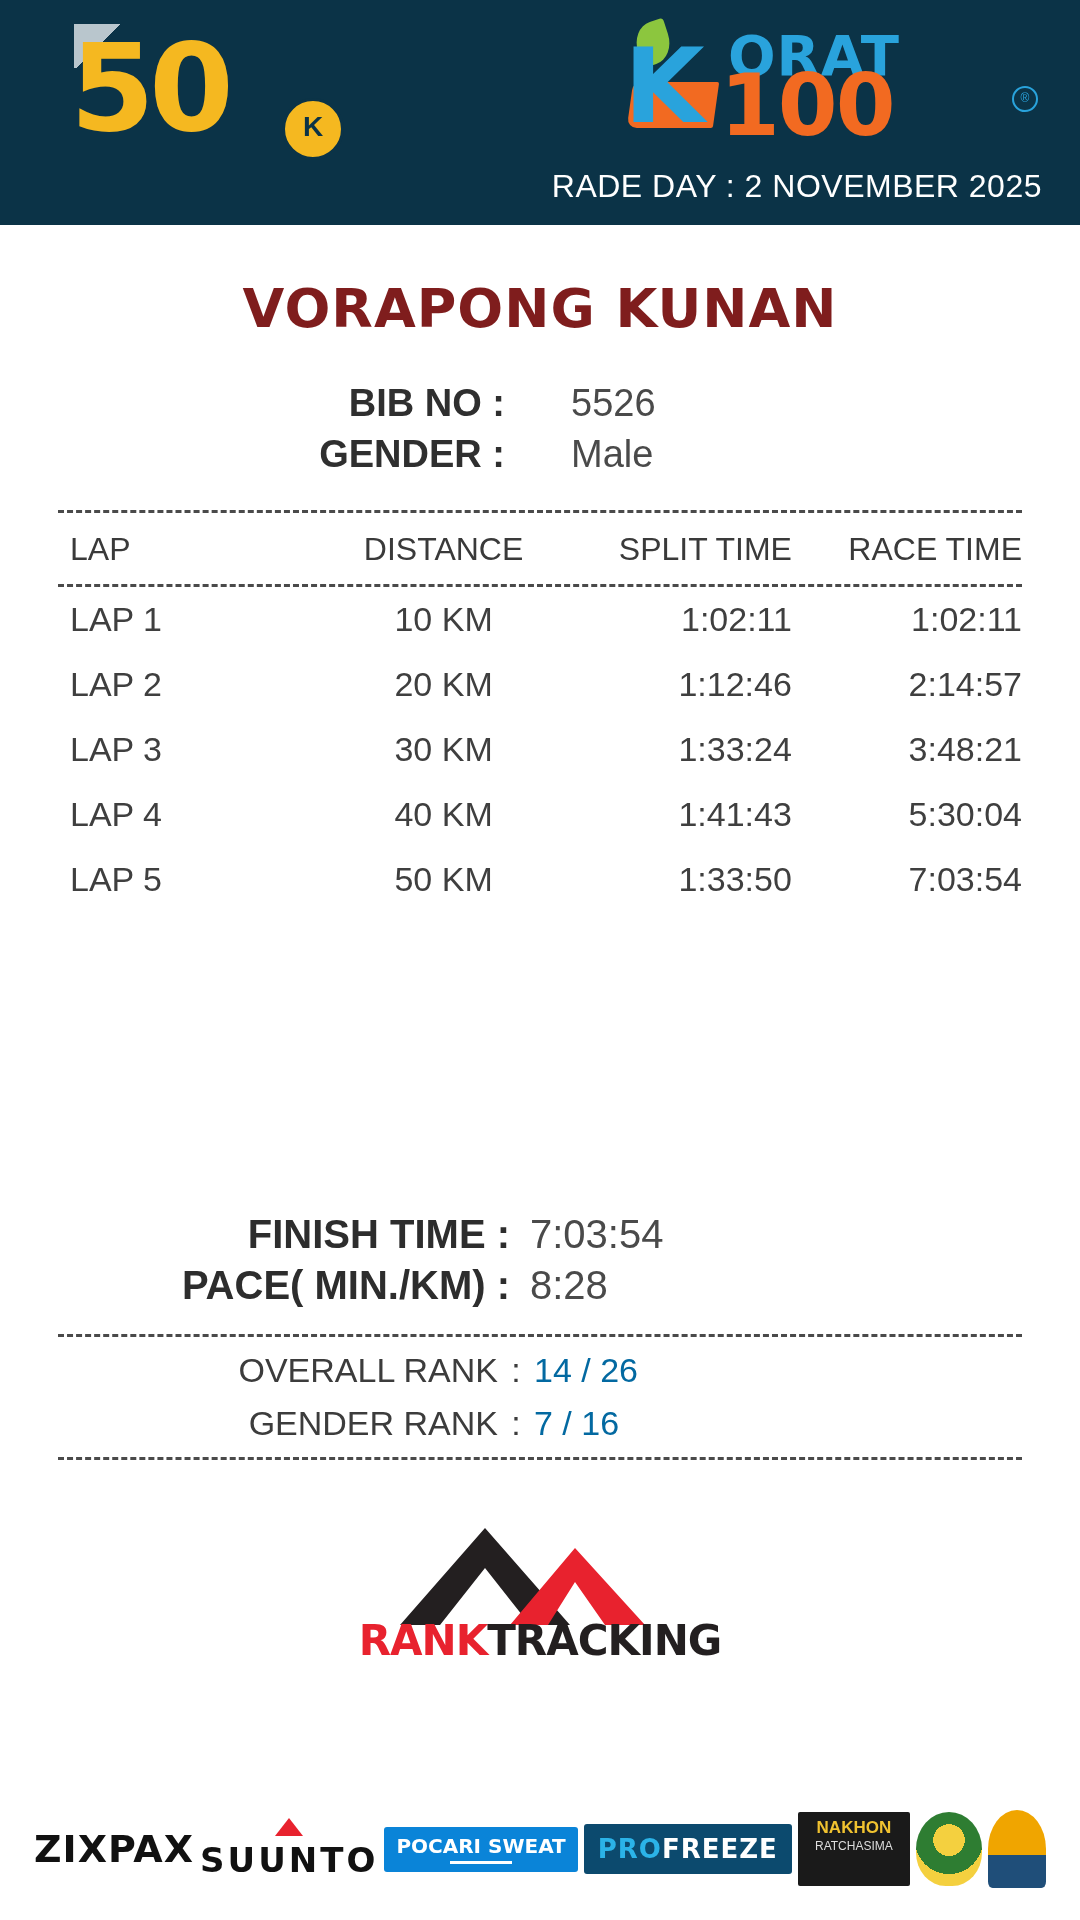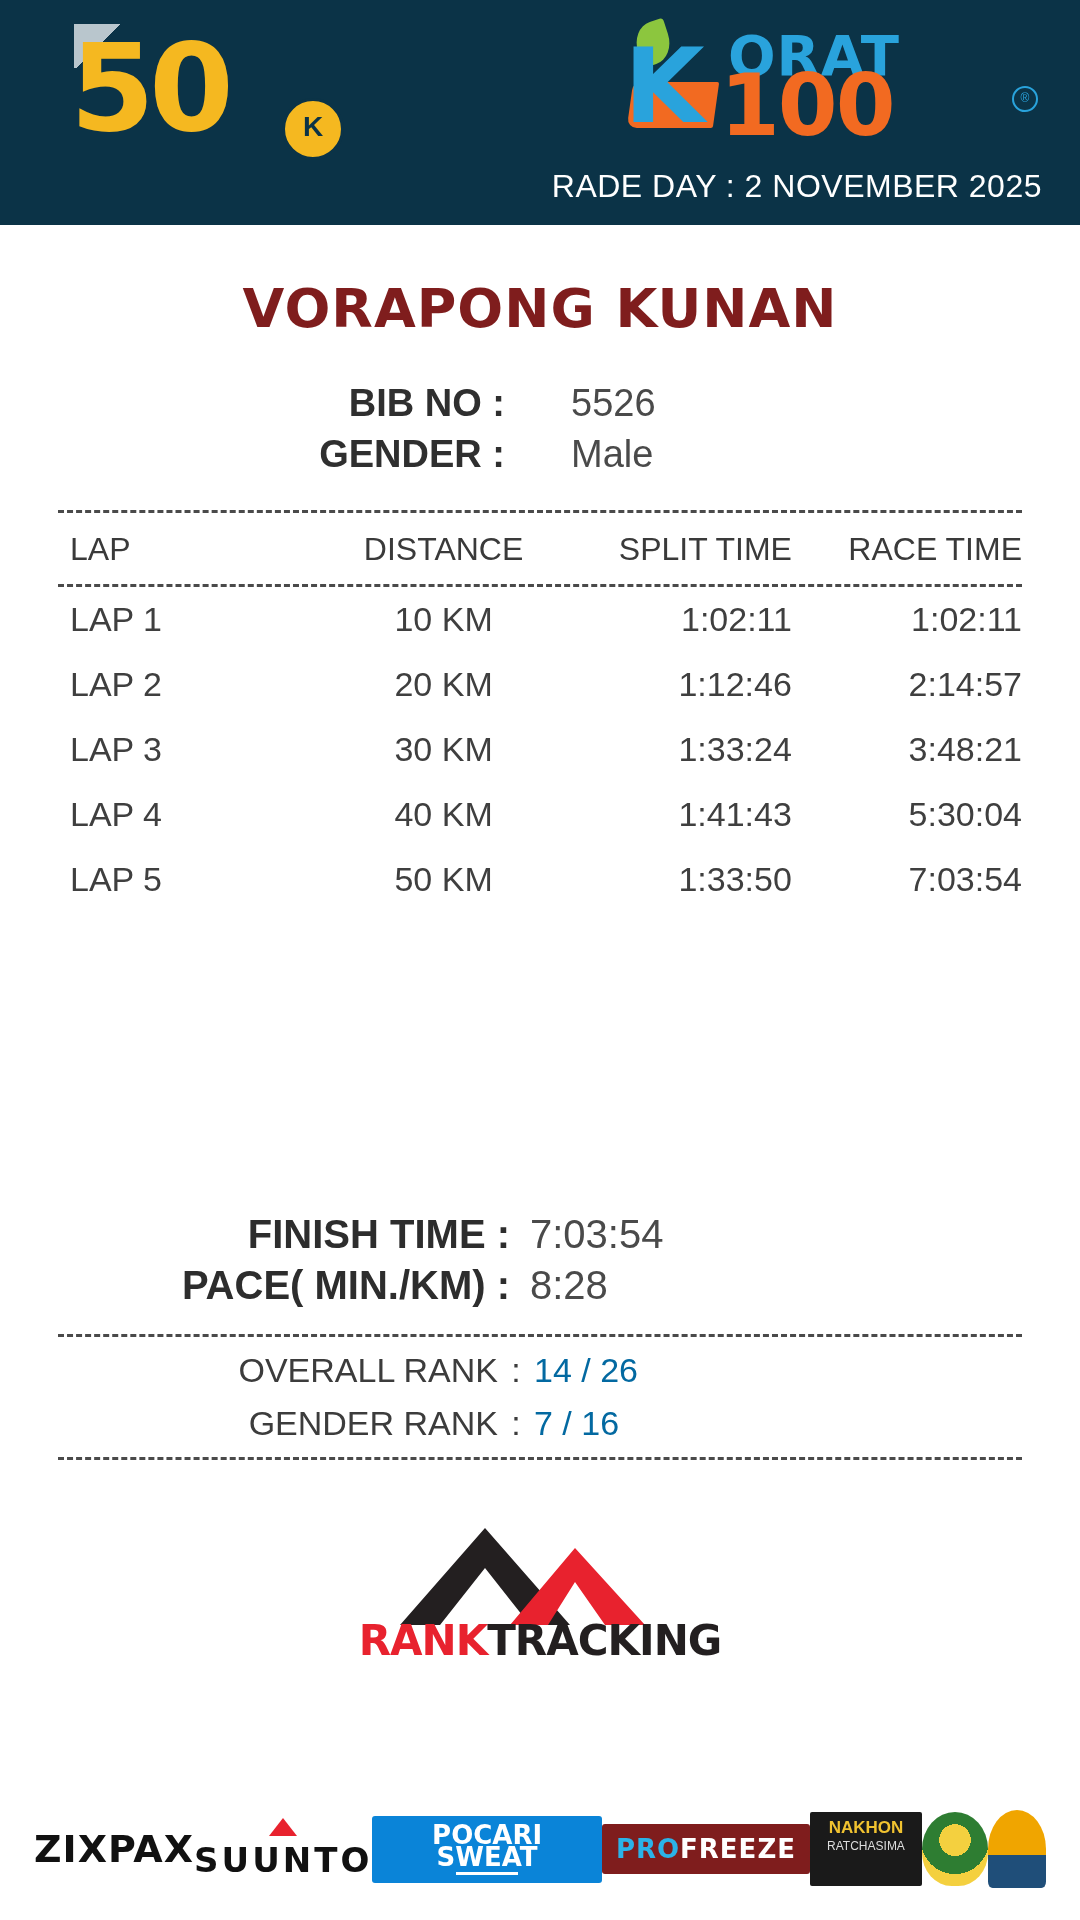--- a/index.html
+++ b/index.html
@@ -322,29 +322,29 @@
     font-weight: bold;
     font-size: 34px;
     letter-spacing: 3px;
     color: #111;
   }
   .pocari {
     background: #0a84d8;
     color: #ffffff;
     font-family: "DejaVu Sans", sans-serif;
     font-weight: bold;
-    font-size: 26px;
+    font-size: 20px;
     line-height: 22px;
     text-align: center;
     padding: 8px 12px;
     border-radius: 3px;
   }
   .pocari .u { display: block; border-bottom: 3px solid #fff; width: 62px; margin: 4px auto 0 auto;}
   .profreeze {
-    background: #7f1d1d;
+    background: #0c4a6e;
     padding: 10px 14px;
     border-radius: 3px;
     font-family: "DejaVu Sans", sans-serif;
     font-weight: bold;
     font-size: 26px;
     letter-spacing: 1px;
   }
   .profreeze .pro { color: #2bb3e8; }
   .profreeze .freeze { color: #ffffff; }
   .nakhon {

